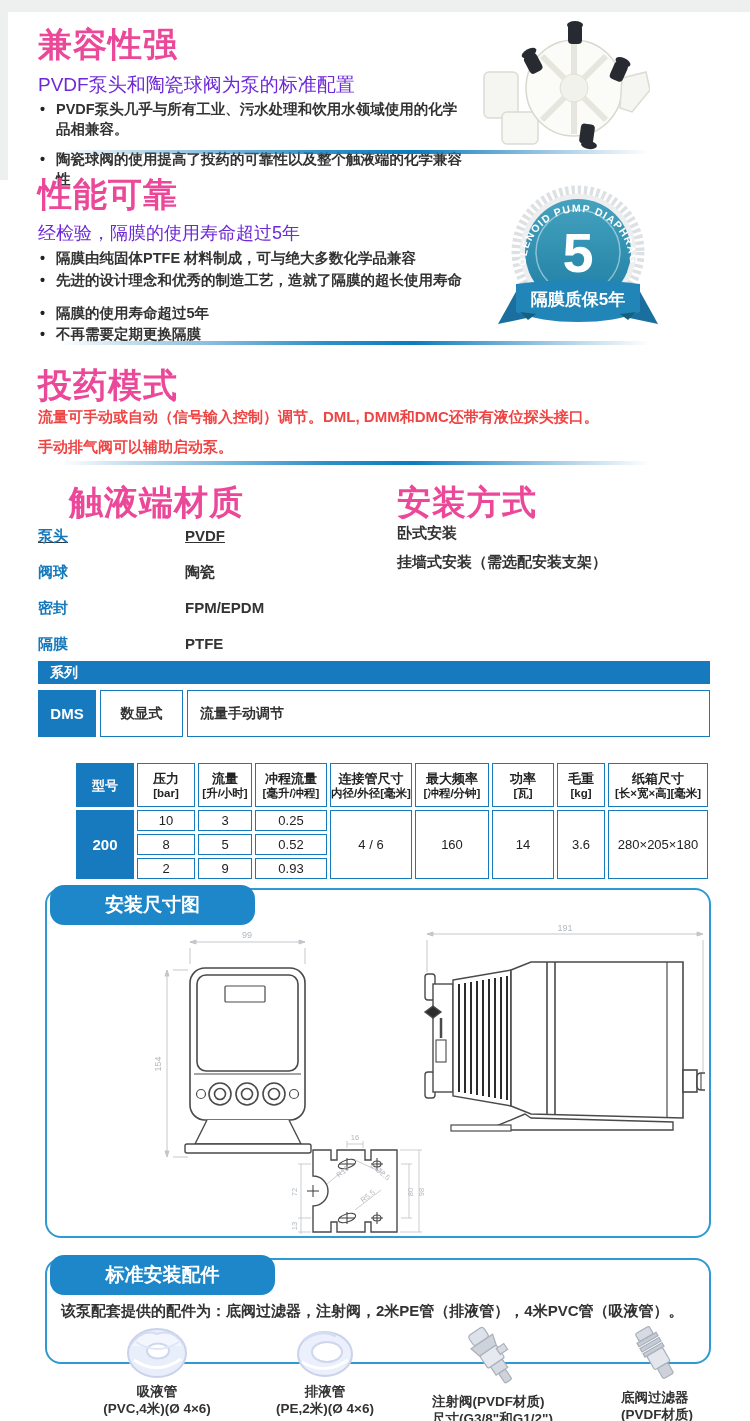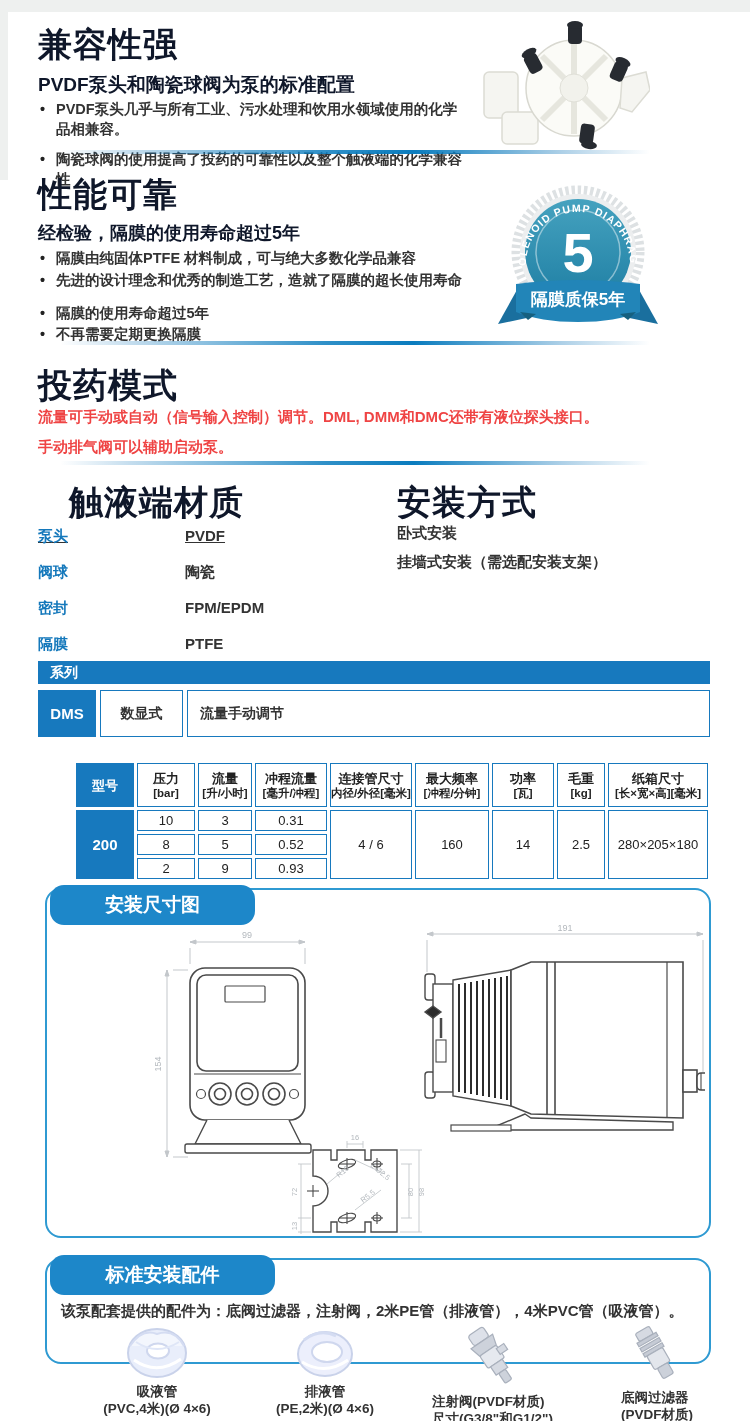--- a/index.html
+++ b/index.html
@@ -2,22 +2,22 @@
 <html><head>
 <meta charset="utf-8">
 <style>
   * { margin:0; padding:0; box-sizing:border-box; }
   html,body { background:#ffffff; }
   body { width:750px; font-family:"Liberation Sans","DejaVu Sans",sans-serif; color:#333; }
   .page { position:relative; width:750px; height:1421px; background:#fff; overflow:hidden; }
   .frame-top { position:absolute; left:0; top:0; width:750px; height:12px; background:#eef0ef; }
   .frame-left { position:absolute; left:0; top:0; width:8px; height:180px; background:#eef0ef; }
 
-  .h1 { position:absolute; font-size:34px; font-weight:bold; color:#0f172a; letter-spacing:1px; }
-  .h2 { position:absolute; font-size:19px; font-weight:bold; color:#0f172a; }
+  .h1 { position:absolute; font-size:34px; font-weight:bold; color:#ec4899; letter-spacing:1px; }
+  .h2 { position:absolute; font-size:19px; font-weight:normal; color:#6d28d9; }
   .bullets { position:absolute; list-style:none; }
   .bullets li { position:relative; padding-left:16px; font-size:14.5px; color:#333; font-weight:bold; line-height:20px; }
   .bullets li::before { content:"•"; position:absolute; left:0; top:0; color:#222; }
   .divider { position:absolute; left:60px; width:590px; height:3.5px; border-radius:2px;
              background:linear-gradient(90deg, rgba(20,120,187,0) 0%, rgba(20,120,187,0.25) 12%, rgba(10,124,190,0.85) 45%, #0a7cbe 60%, rgba(20,120,187,0.35) 85%, rgba(20,120,187,0) 100%); }
 
   .para { position:absolute; font-size:15px; color:#ef4444; font-weight:bold; line-height:22px; }
 
   .mat-row { position:absolute; display:flex; }
   .mat-label { width:147px; font-size:15px; font-weight:bold; color:#1478bb; }
@@ -213,25 +213,25 @@
           </td>
       <td class="hd">
             <div class="t">纸箱尺寸</div>
             <div class="s">[长×宽×高][毫米]</div>
           </td>
     </tr>
     <tr>
       <td class="blue dr" rowspan="3">200</td>
       <td class="dr">10</td>
       <td class="dr">3</td>
-      <td class="dr">0.31</td>
+      <td class="dr">0.25</td>
       <td class="dr" rowspan="3">4 / 6</td>
       <td class="dr" rowspan="3">160</td>
       <td class="dr" rowspan="3">14</td>
-      <td class="dr" rowspan="3">2.5</td>
+      <td class="dr" rowspan="3">3.6</td>
       <td class="dr" rowspan="3">280×205×180</td>
     </tr>
     <tr>
       <td class="dr">8</td>
       <td class="dr">5</td>
       <td class="dr">0.52</td>
     </tr>
     <tr>
       <td class="dr">2</td>
       <td class="dr">9</td>

